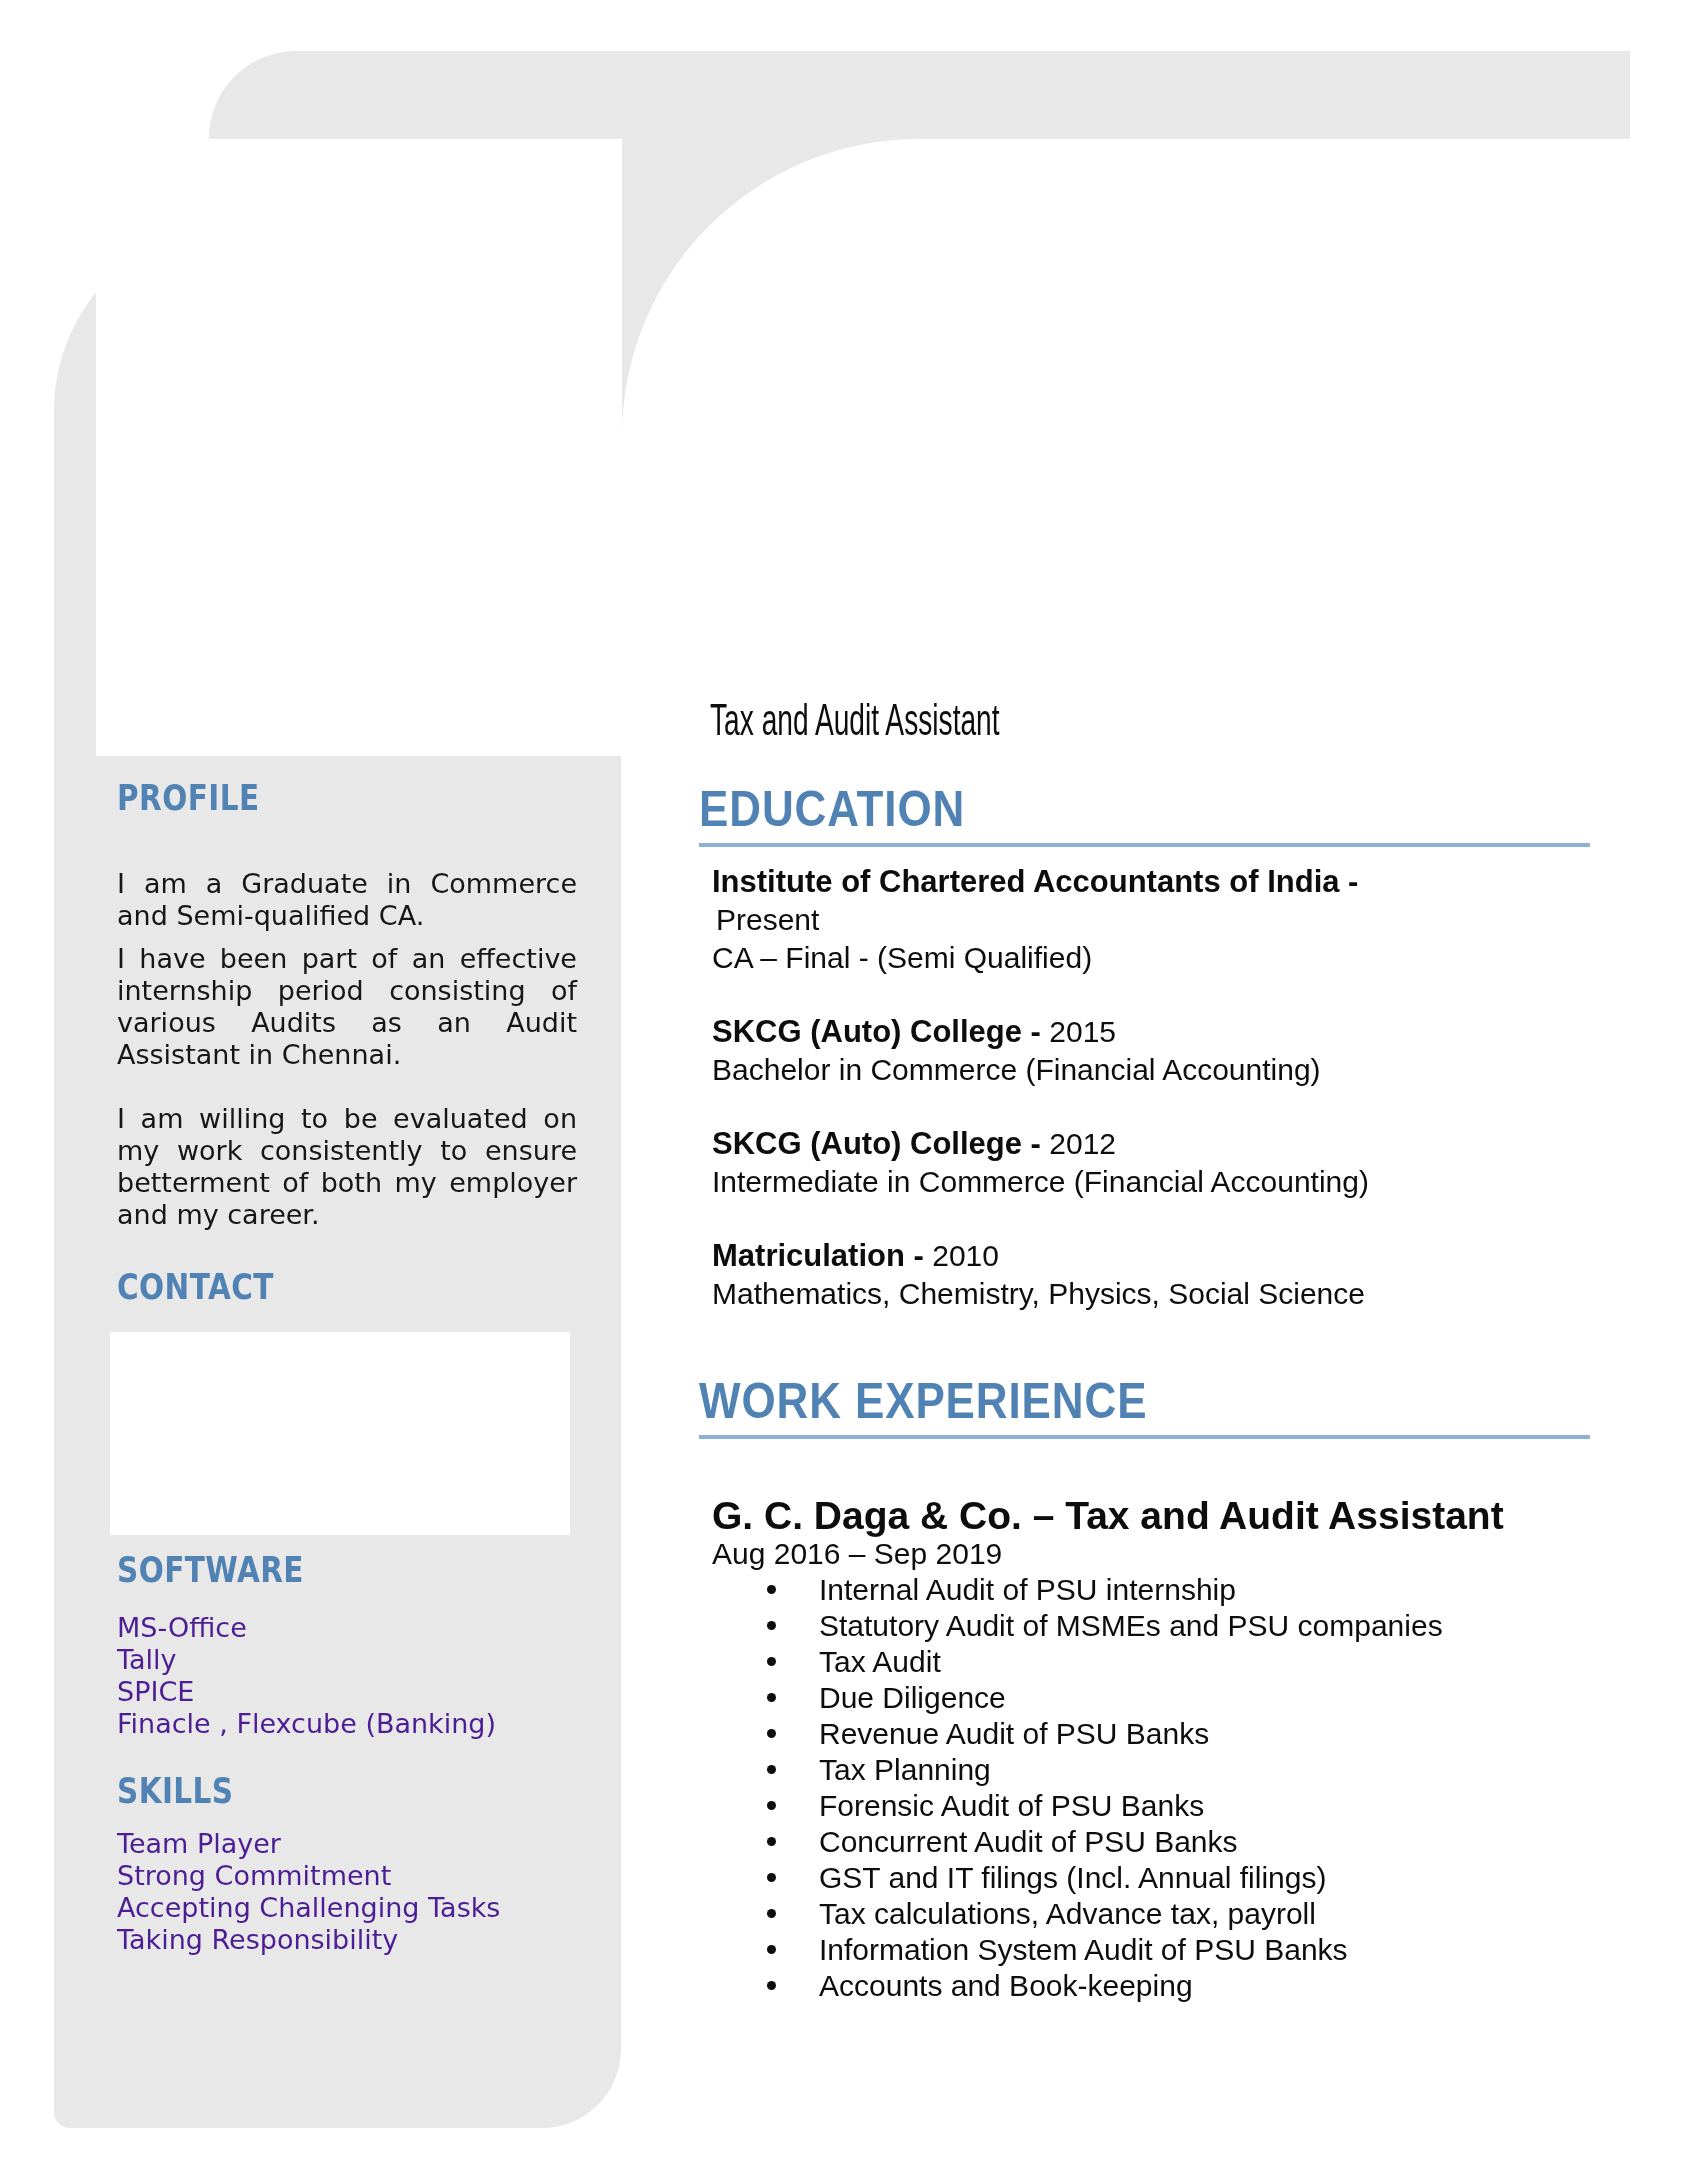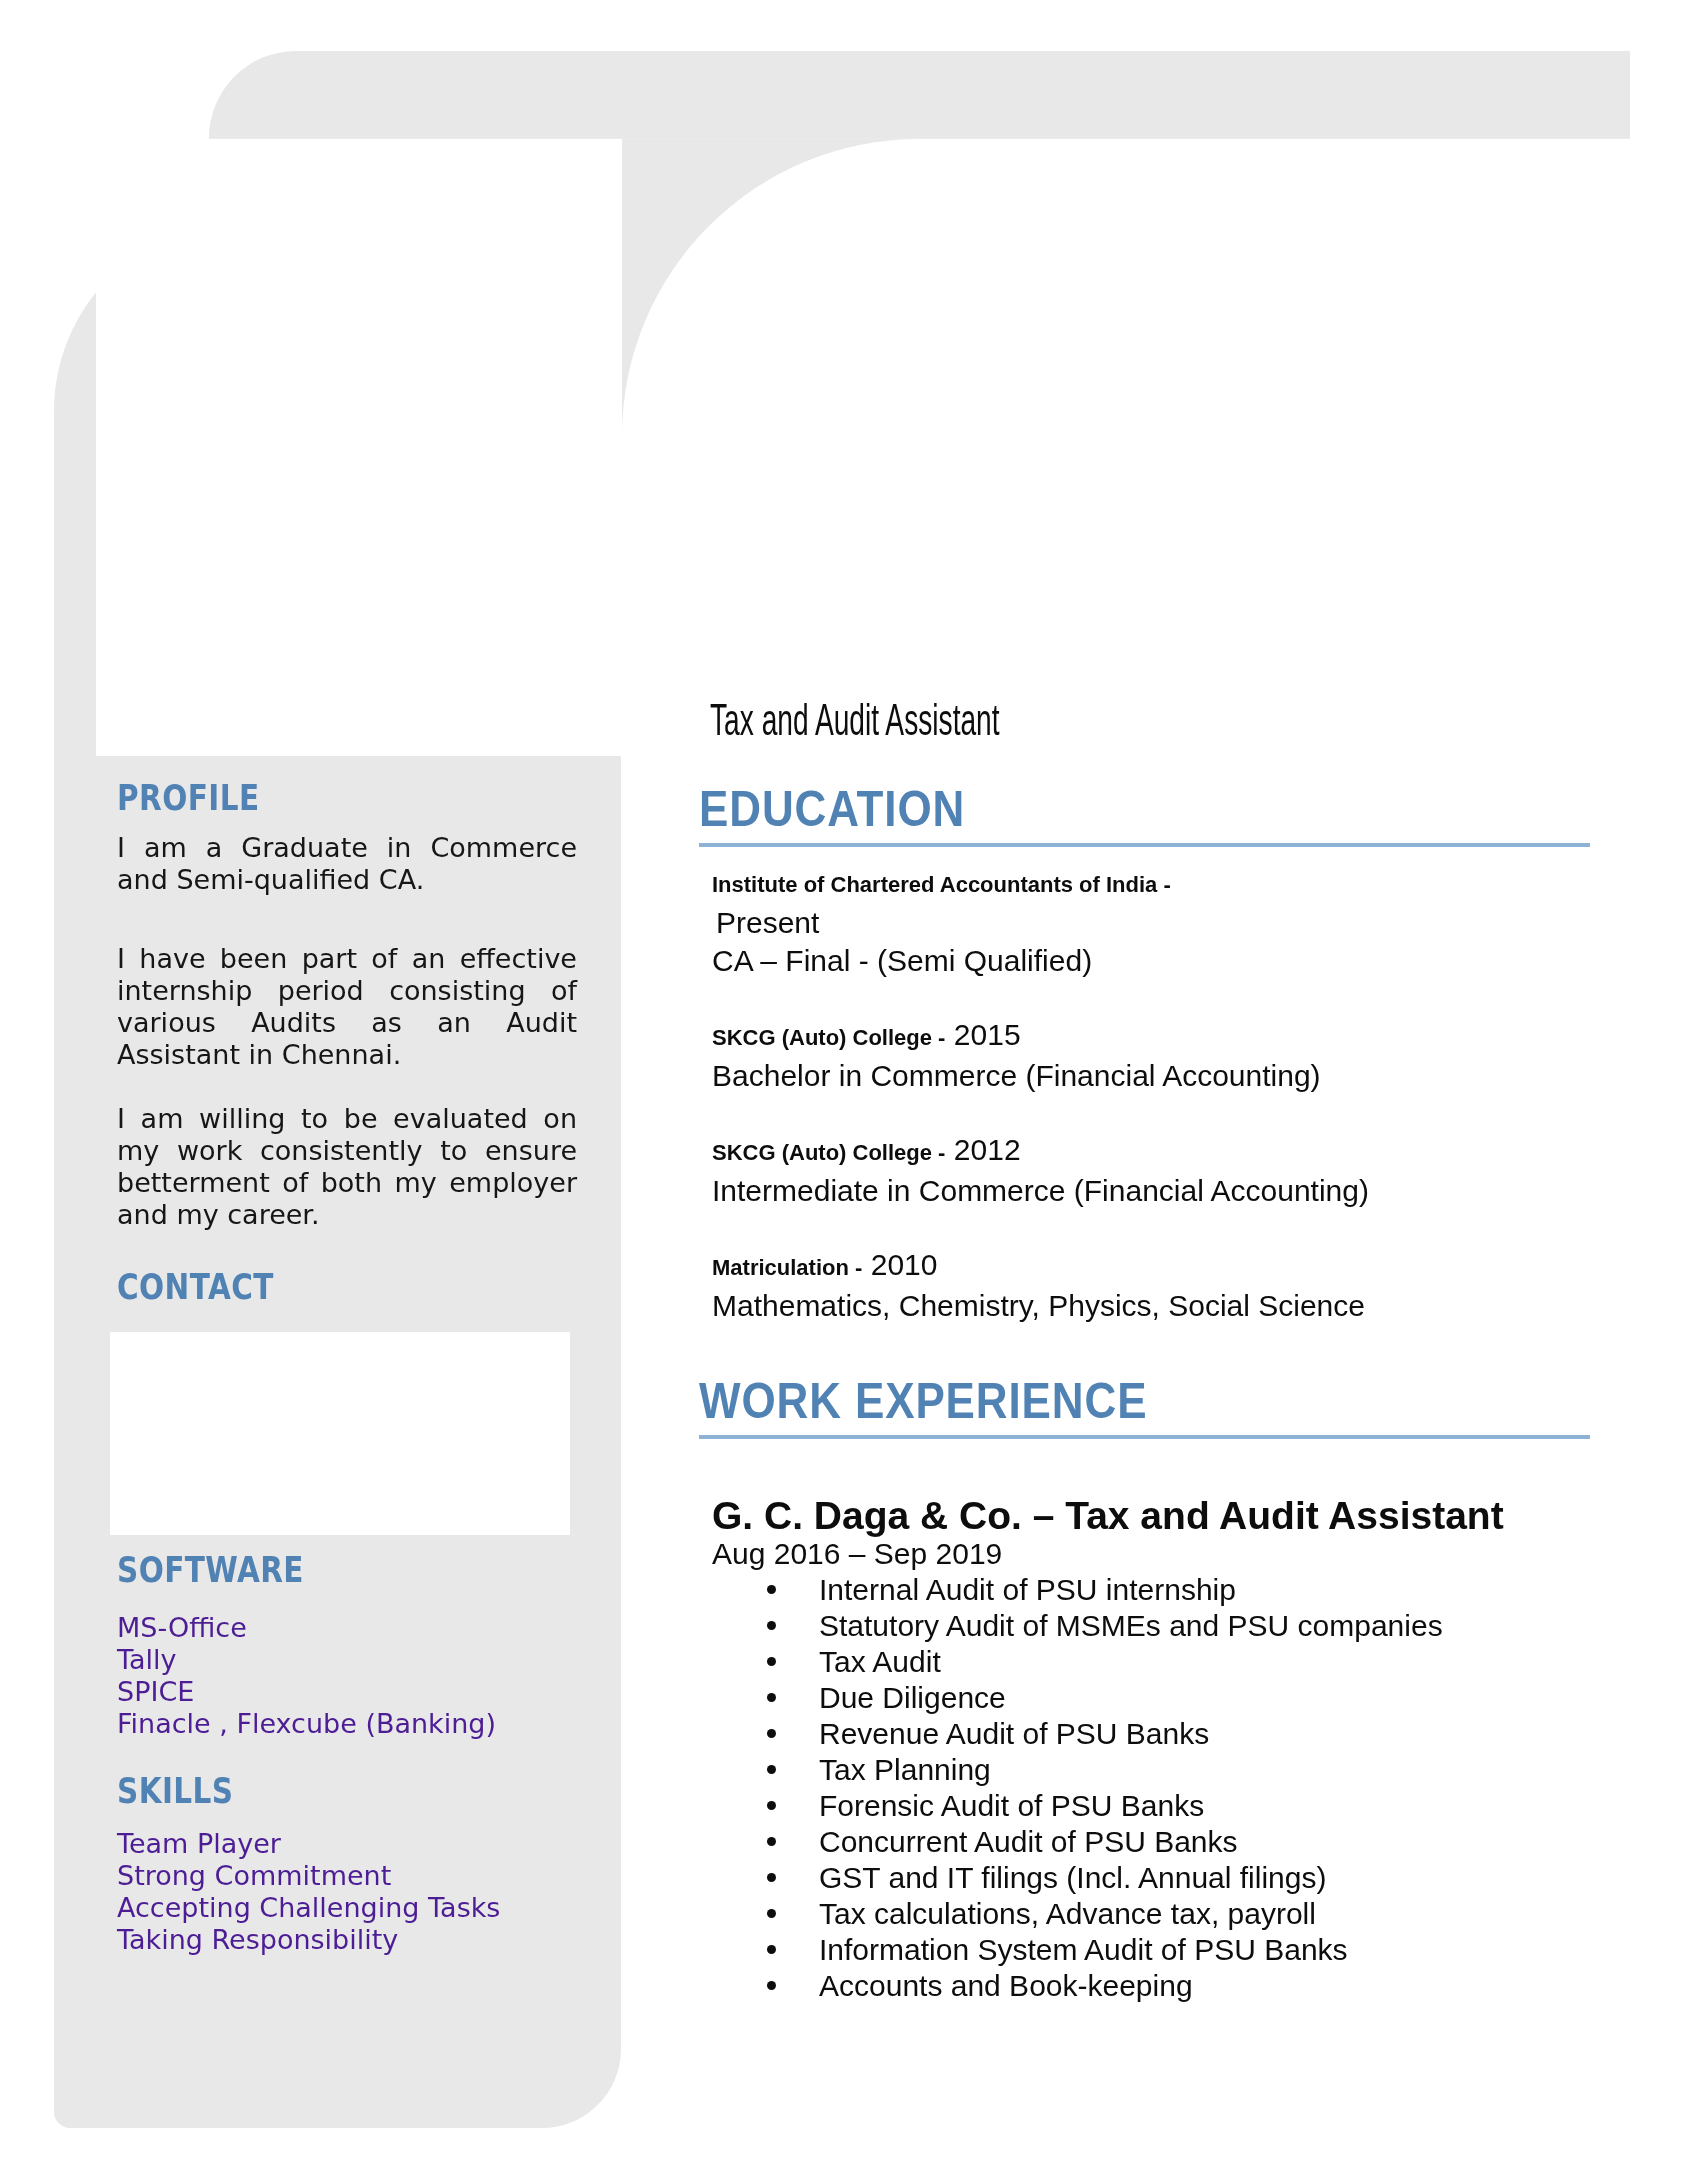--- a/index.html
+++ b/index.html
@@ -62,21 +62,21 @@
   }
   .rule{
     position:absolute;left:699px;width:891px;height:4px;background:#8db2d3;
   }
   .edu-block{
     position:absolute;left:712px;top:863px;width:901px;
     font-size:30px;line-height:38px;color:#0d0d0d;
   }
   .edu-entry{margin:0 0 36px 0;}
   .edu-entry p{margin:0;}
-  .inst{font-weight:bold;font-size:22px;}
+  .inst{font-weight:bold;font-size:31px;}
   .edu-date{margin-left:.28em;}
   .edu-date.block-date{display:block;margin-left:4px;}
   .work-block{
     position:absolute;left:712px;top:1497px;width:901px;
     font-size:30px;line-height:38px;color:#0d0d0d;
   }
   .work-block p{margin:0;}
   .employer{font-weight:bold;font-size:39px;}
   .bullets{
     position:absolute;left:712px;top:1572px;width:901px;margin:0;padding:0;list-style:none;
@@ -94,21 +94,21 @@
 <div class="page">
 
   <div class="top-band"></div>
   <div class="corner-fill"></div>
   <div class="main-panel"></div>
   <div class="sidebar-bg"></div>
   <div class="photo-box"></div>
   <div class="contact-box"></div>
 
   <h3 class="side-h" style="top:778px">PROFILE</h3>
-  <p class="side-p" style="top:832px">I am a Graduate in Commerce and Semi-qualified CA.</p>
+  <p class="side-p" style="top:868px">I am a Graduate in Commerce and Semi-qualified CA.</p>
   <p class="side-p" style="top:943px">I have been part of an effective internship period consisting of various Audits as an Audit Assistant in Chennai.</p>
   <p class="side-p" style="top:1103px">I am willing to be evaluated on my work consistently to ensure betterment of both my employer and my career.</p>
 
   <h3 class="side-h" style="top:1267px">CONTACT</h3>
 
   <h3 class="side-h" style="top:1550px">SOFTWARE</h3>
   <ul class="side-list" style="top:1612px">
     <li>MS-Office</li>
     <li>Tally</li>
     <li>SPICE</li>

